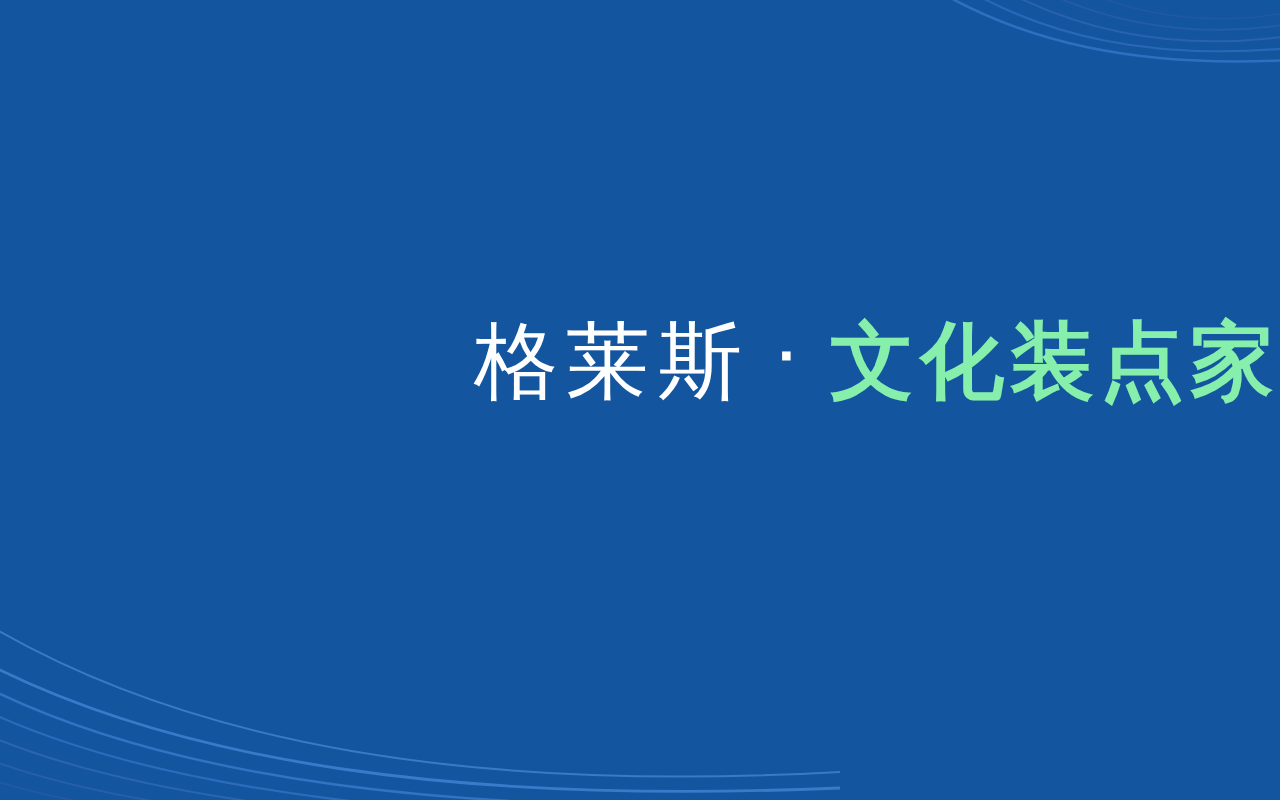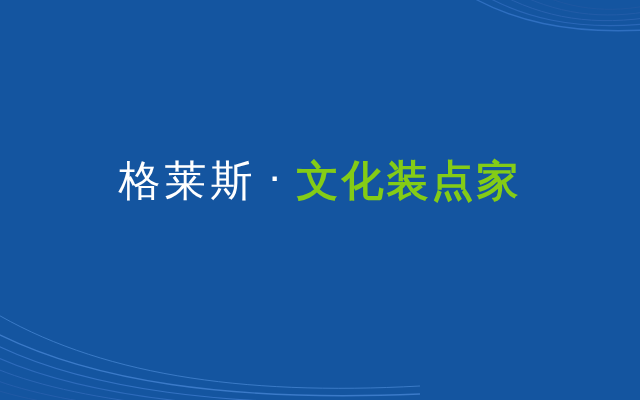--- a/index.html
+++ b/index.html
@@ -36,21 +36,21 @@
     pointer-events: none;
   }
   .title-wrap {
     position: absolute;
     left: 0;
     top: 0;
     width: 640px;
     height: 361px;
     display: flex;
     align-items: center;
-    justify-content: center;
+    justify-content: flex-end;
   }
   .title-line {
     display: flex;
     align-items: center;
     justify-content: center;
     white-space: nowrap;
     color: #ffffff;
   }
   .title-brand {
     font-size: 42px;
@@ -63,21 +63,21 @@
     font-weight: 700;
     margin: 0 16px 0 14px;
     color: #ffffff;
     position: relative;
     top: -2px;
   }
   .title-tag {
     font-size: 42px;
     letter-spacing: 3px;
     font-weight: 700;
-    color: #84cc16;
+    color: #86efac;
   }
 </style>
 </head>
 <body>
 
 <div class="slide">
 
   <div class="deco-top">
     <svg width="220" height="70" viewBox="0 0 220 70" fill="none" xmlns="http://www.w3.org/2000/svg">
       <path d="M40 -10 C 90 22, 150 34, 225 30" stroke="#2f6fc0" stroke-width="1.3" fill="none"></path>

